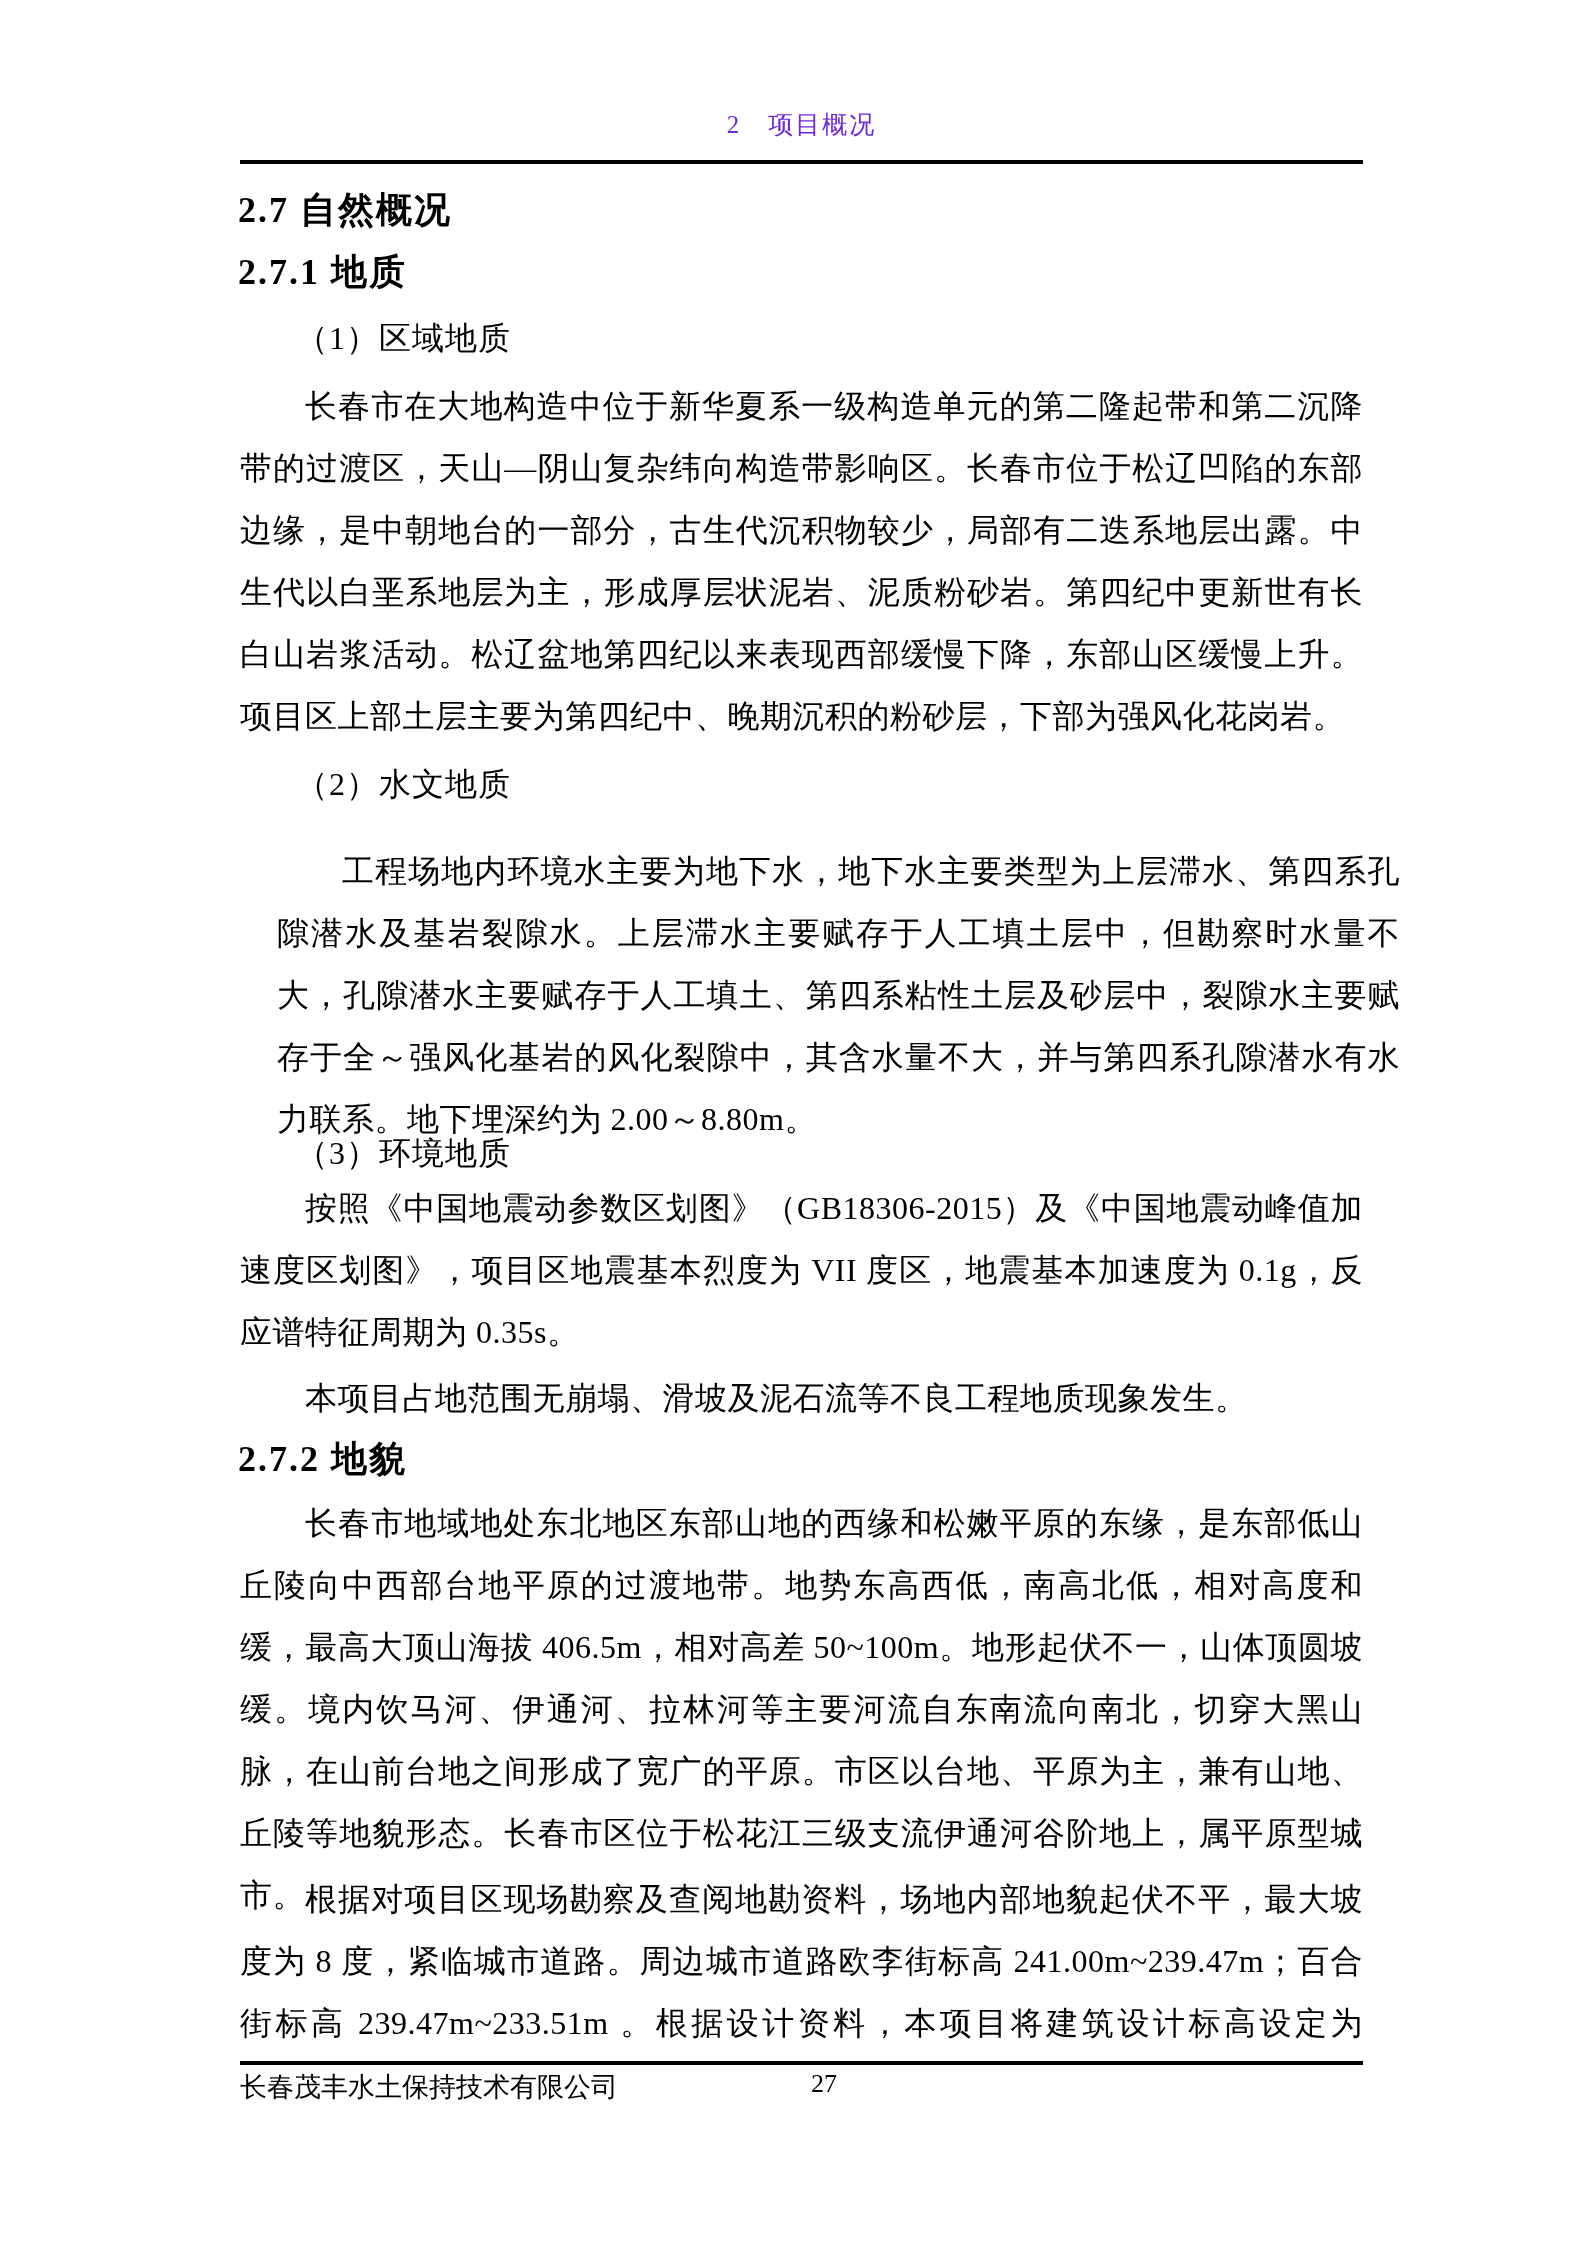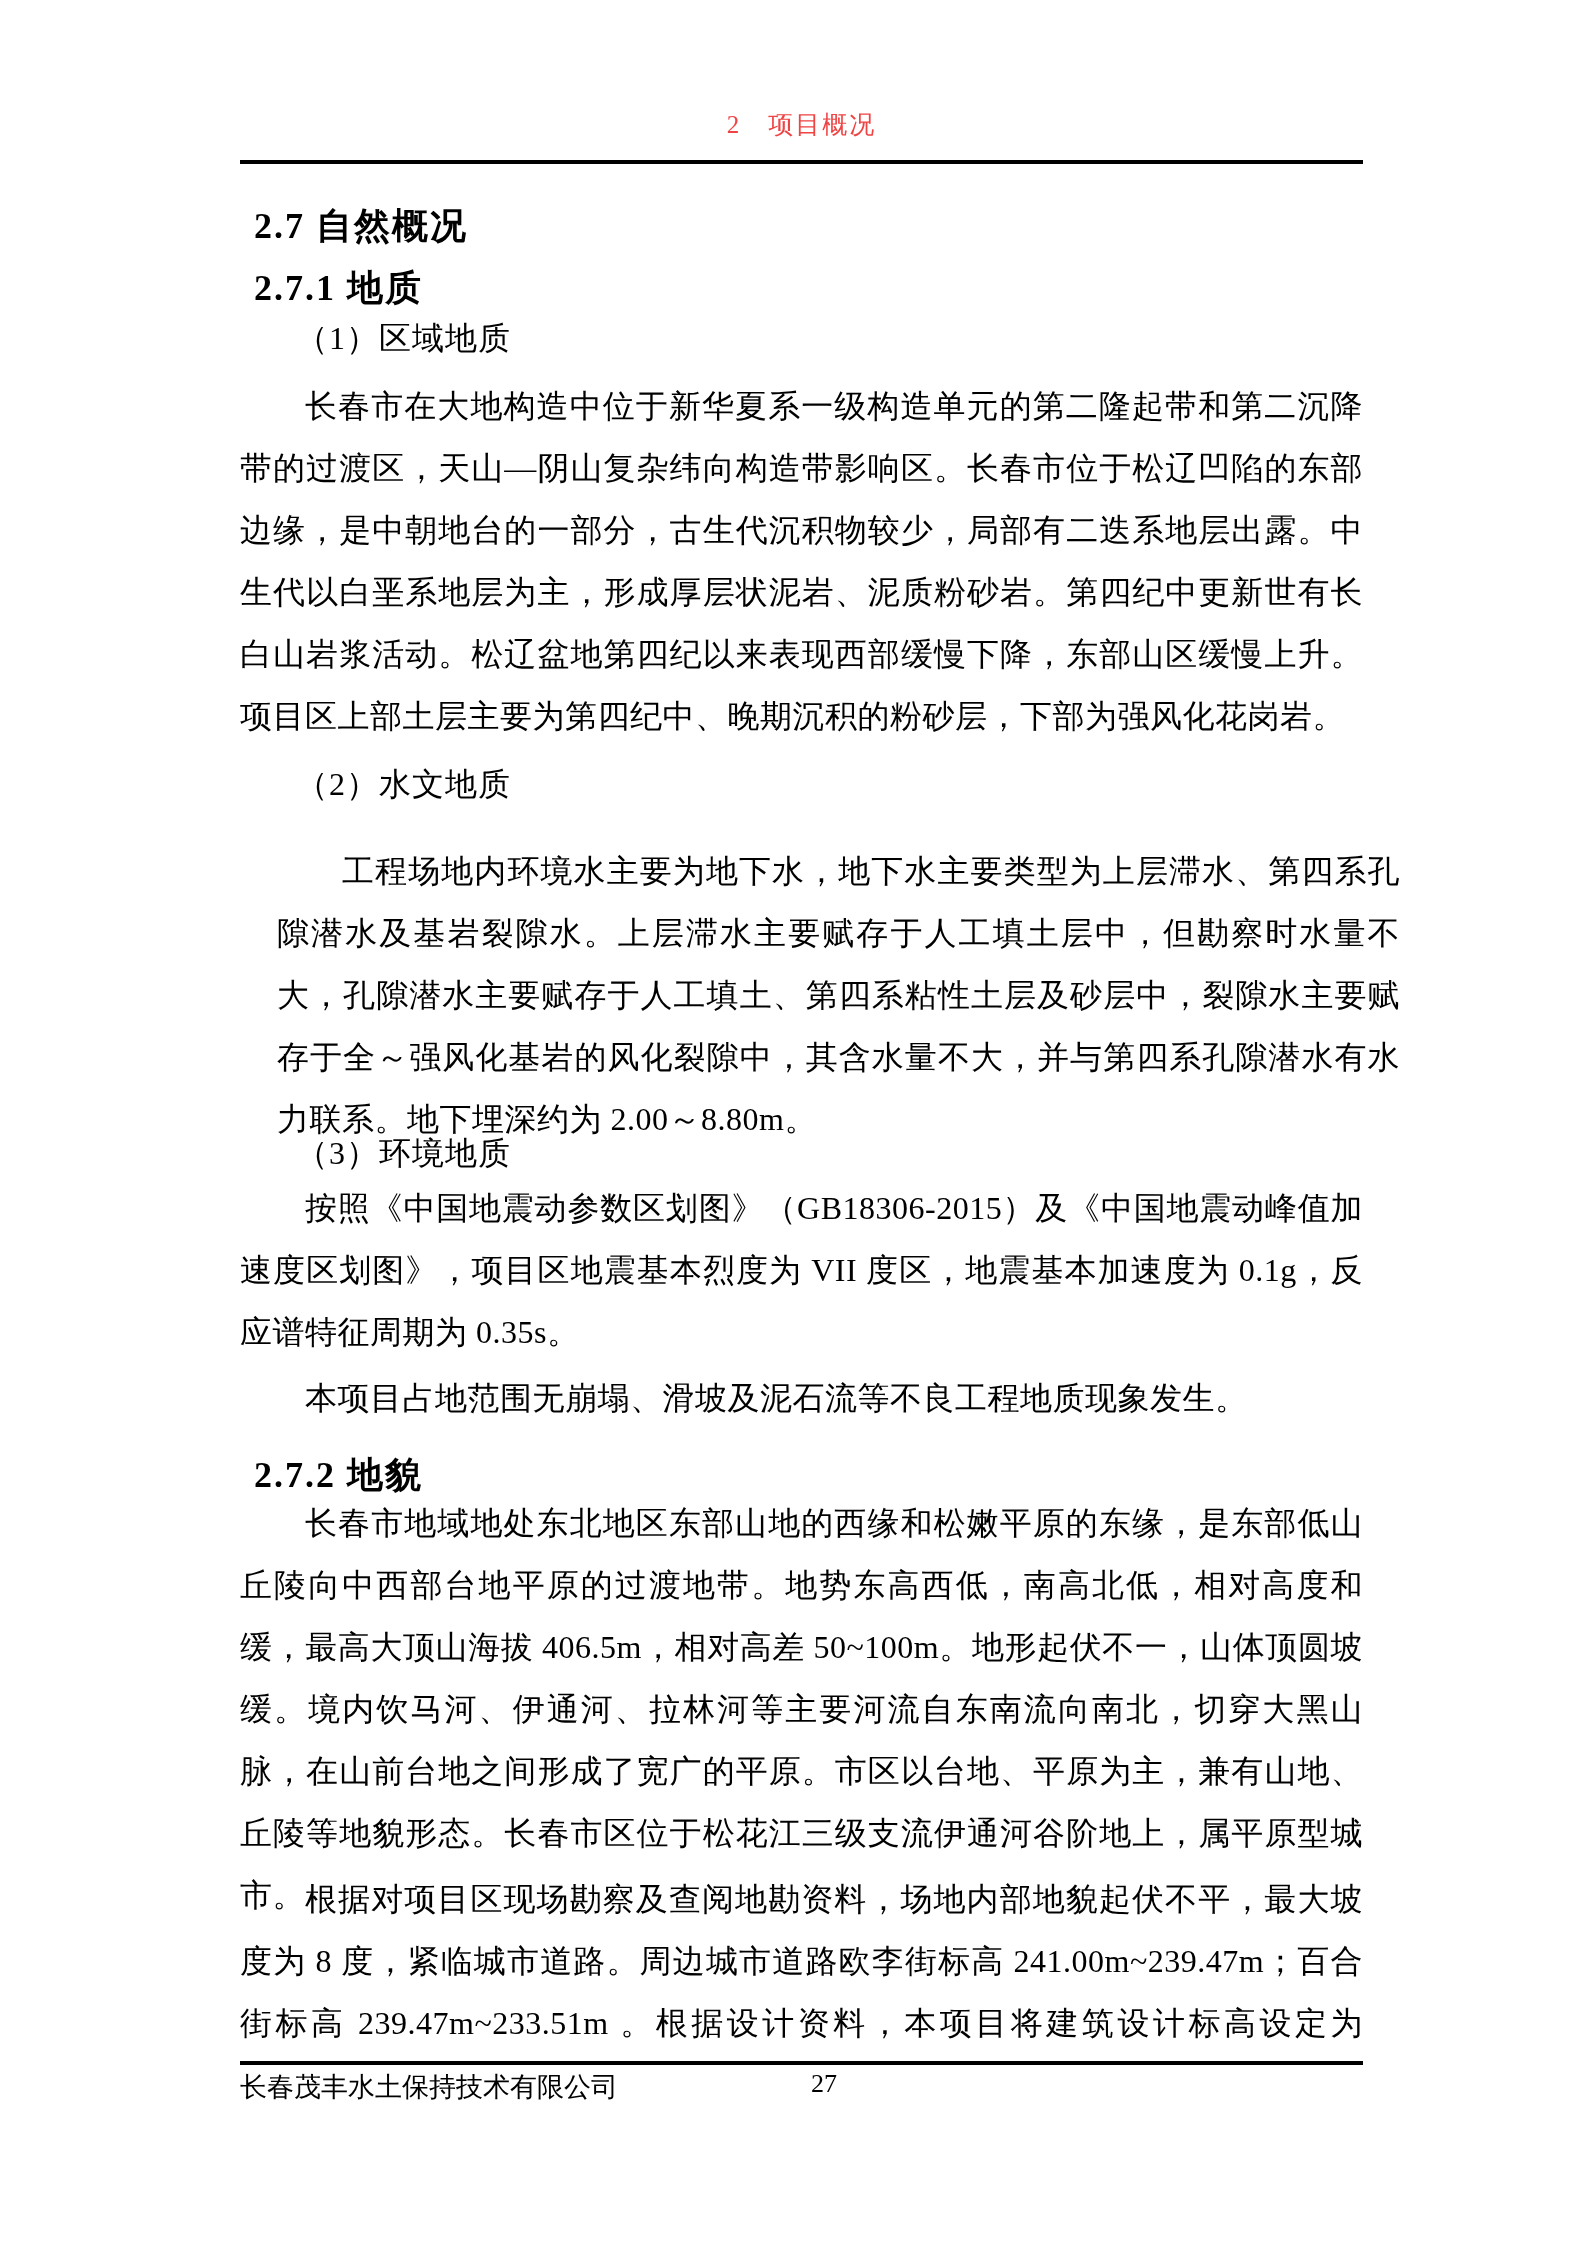--- a/index.html
+++ b/index.html
@@ -19,37 +19,37 @@
   
   .page-header {
     position: absolute;
     top: 107px;
     left: 240px;
     width: 1123px;
     text-align: center;
     font-size: 25px;
     line-height: 36px;
     letter-spacing: 2px;
-    color: #ef4444;
+    color: #6d28d9;
   }
   .rule {
     position: absolute;
     left: 240px;
     width: 1123px;
     height: 4px;
     background: #000000;
   }
   .rule-top { top: 160px; }
   .rule-bottom { top: 2061px; }
 
   
   .h-major {
     position: absolute;
     left: 238px;
-    margin: 16px;
+    margin: 0;
     font-size: 36px;
     font-weight: bold;
     line-height: 62px;
     letter-spacing: 2px;
     white-space: nowrap;
   }
   .pos-h27  { top: 179px; }
   .pos-h271 { top: 241px; }
   .pos-h272 { top: 1428px; }
 

